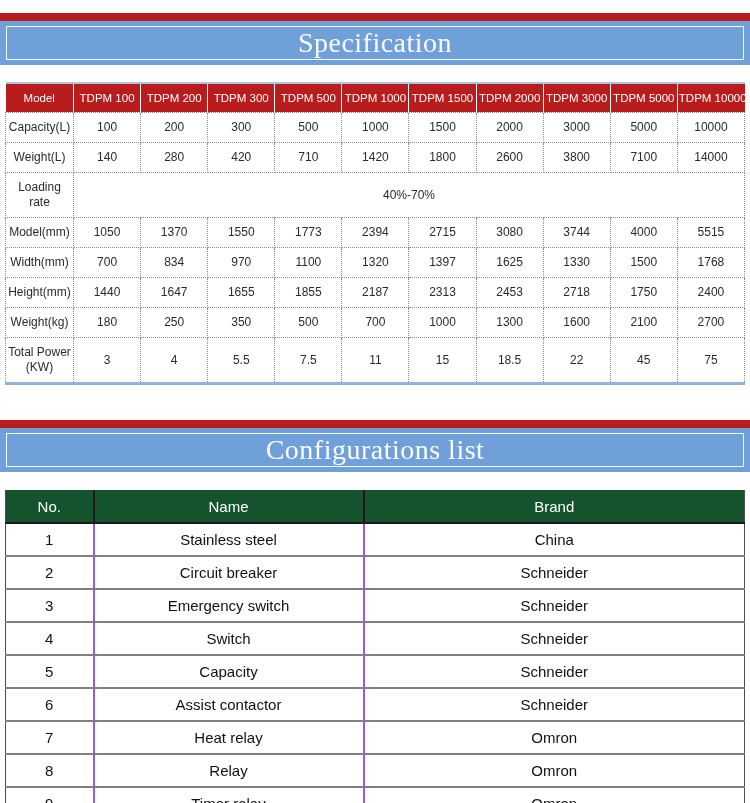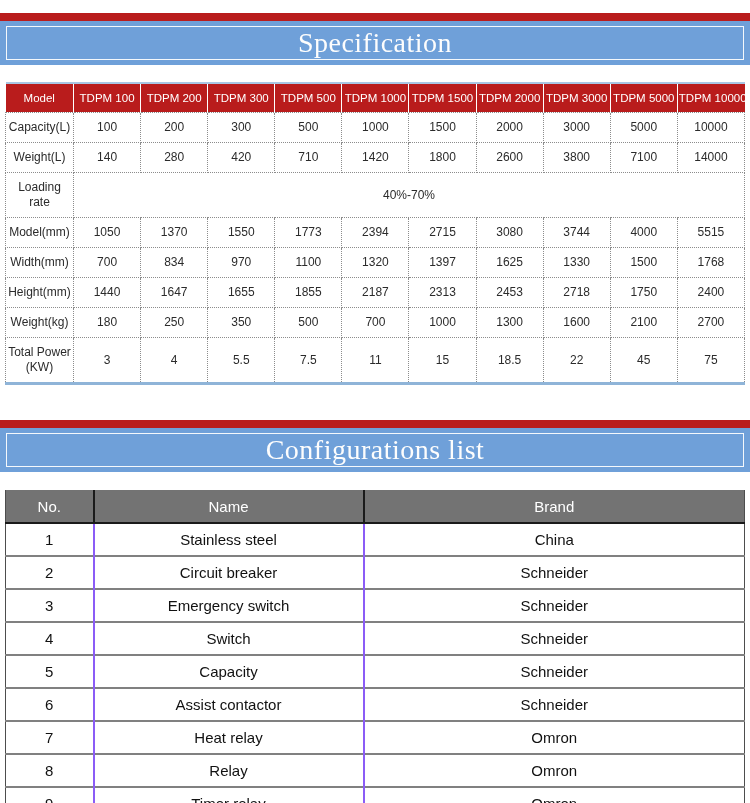--- a/index.html
+++ b/index.html
@@ -75,21 +75,21 @@
     width: 740px;
     margin: 18px 5px 0 5px;
     table-layout: fixed;
     border-left: 1px solid #4d4d4d;
     border-right: 1px solid #4d4d4d;
     border-bottom: 2px solid #808080;
   }
   .config-table col.no-col { width: 88px; }
   .config-table col.name-col { width: 270px; }
   .config-table thead th {
-    background: #737373;
+    background: #14532d;
     color: #ffffff;
     font-size: 15px;
     font-weight: 400;
     height: 30px;
     border-left: 2px solid #1a1a1a;
     border-bottom: 2px solid #1a1a1a;
   }
   .config-table thead th:first-child { border-left: none; }
   .config-table tbody td {
     font-size: 15px;

